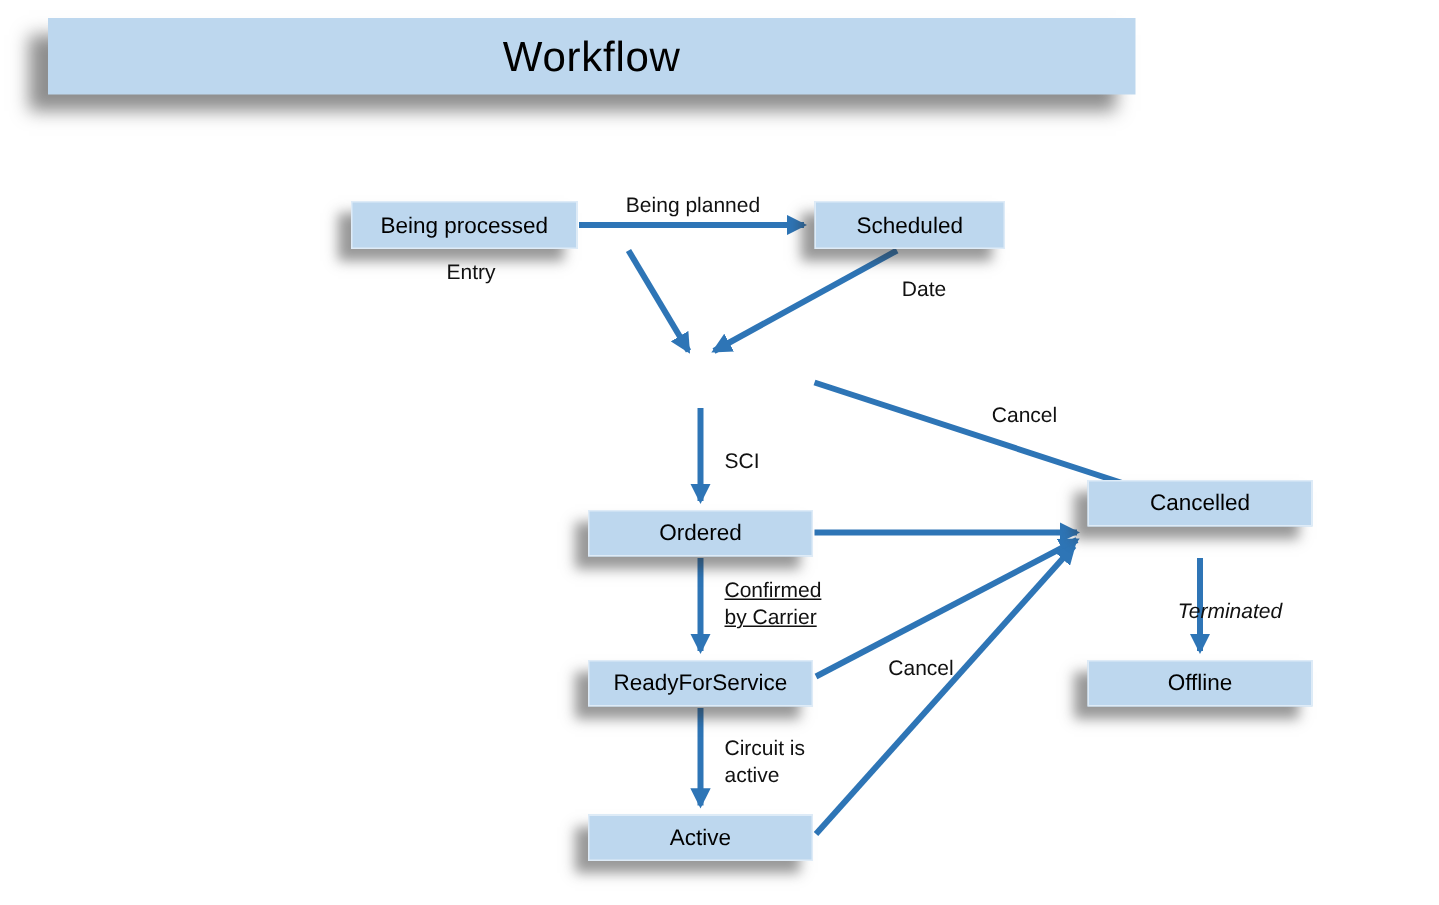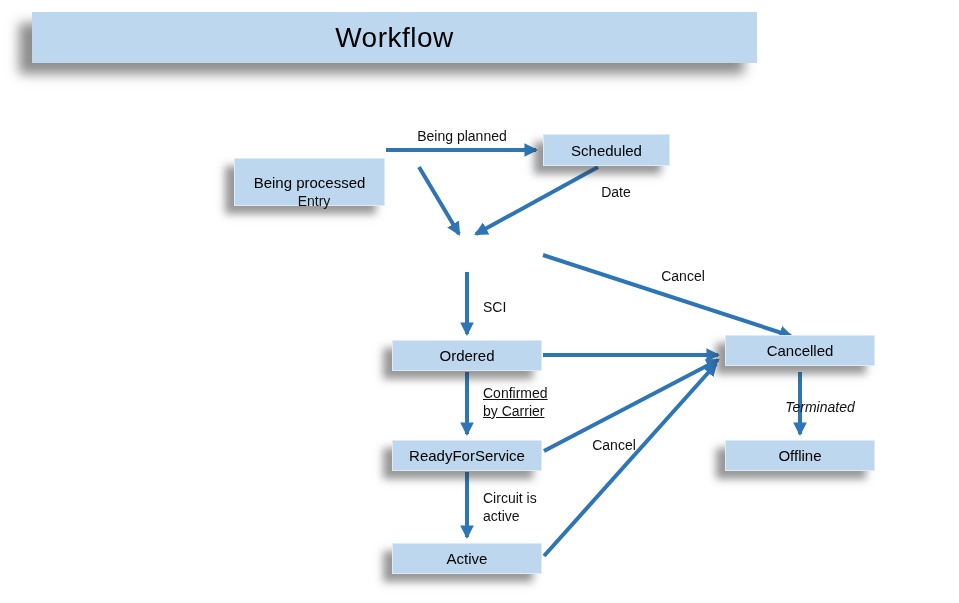--- a/index.html
+++ b/index.html
@@ -25,25 +25,25 @@
     font-size:28px;letter-spacing:.5px;color:#000;
   }
   .node{
     position:absolute;width:150px;height:31px;
     background:var(--node-fill);
     border:1px solid var(--node-border);
     box-shadow:-9px 8px 8px rgba(50,50,50,.5);
     display:flex;align-items:center;justify-content:center;
     font-size:15px;color:#000;
   }
-  .n-being-processed{left:234px;top:134px;width:151px;height:48px;margin-top:24px;}
+  .n-being-processed{left:234px;top:134px;width:151px;height:32px;}
   .n-scheduled{left:543px;top:134px;width:127px;height:32px;}
   .n-entered-on{left:392px;top:240px;}
   .n-ordered{left:392px;top:340px;}
-  .n-cancelled{left:725px;top:335px;}
+  .n-cancelled{left:725px;top:320px;}
   .n-ready-for-service{left:392px;top:440px;}
   .n-offline{left:725px;top:440px;}
   .n-active{left:392px;top:543px;}
   .edges-layer{position:absolute;left:0;top:0;width:959px;height:603px;pointer-events:none;}
   .edges-layer line{stroke:var(--arrow-color);stroke-width:4;}
   .edges-layer .arrow-head{fill:var(--arrow-color);}
   .edge-label{
     position:absolute;font-size:14px;line-height:18px;color:var(--text-color);
     white-space:pre-line;
   }
@@ -79,21 +79,21 @@
 
   <div class="node n-being-processed">Being processed</div>
   <div class="node n-scheduled">Scheduled</div>
   <div class="node n-ordered">Ordered</div>
   <div class="node n-cancelled">Cancelled</div>
   <div class="node n-ready-for-service">ReadyForService</div>
   <div class="node n-offline">Offline</div>
   <div class="node n-active">Active</div>
 
   <div class="edge-label centered" style="left:462px;top:127px;">Being planned</div>
-  <div class="edge-label centered" style="left:314px;top:192px;">Entry</div>
+  <div class="edge-label centered" style="left:314px;top:172px;">Entry</div>
   <div class="edge-label centered" style="left:616px;top:183px;">Date</div>
   <div class="edge-label centered" style="left:683px;top:267px;">Cancel</div>
   <div class="edge-label" style="left:483px;top:298px;">SCI</div>
   <div class="edge-label" style="left:483px;top:384px;text-decoration:underline;">Confirmed
 by Carrier</div>
   <div class="edge-label centered" style="left:614px;top:436px;">Cancel</div>
   <div class="edge-label" style="left:483px;top:489px;">Circuit is
 active</div>
   <div class="edge-label centered" style="left:820px;top:398px;font-style:italic;">Terminated</div>
 

